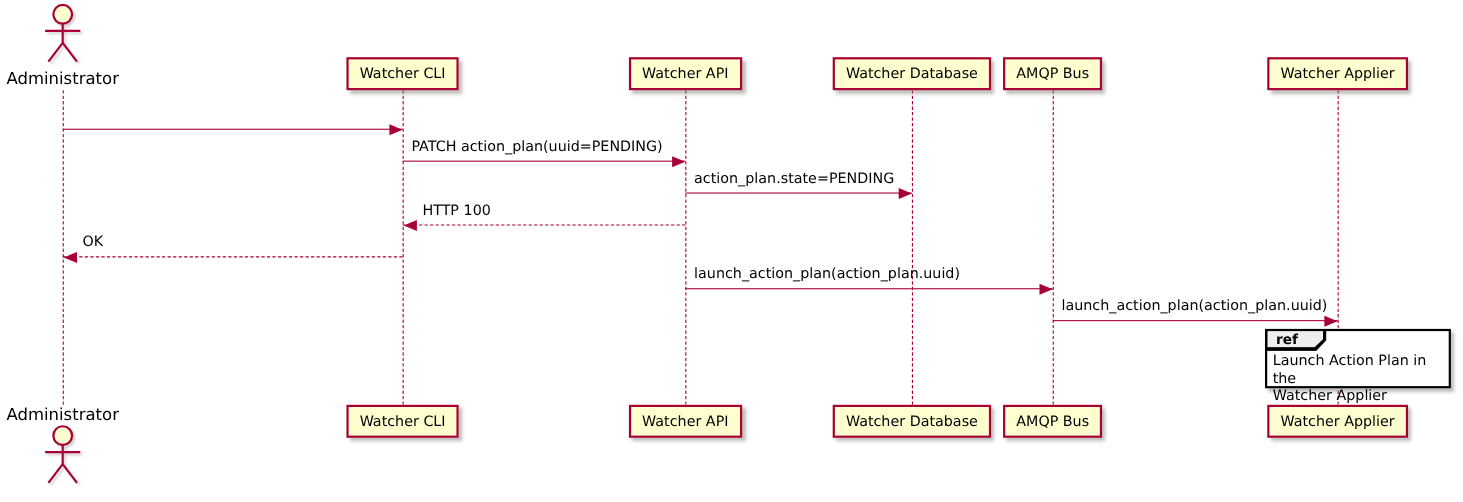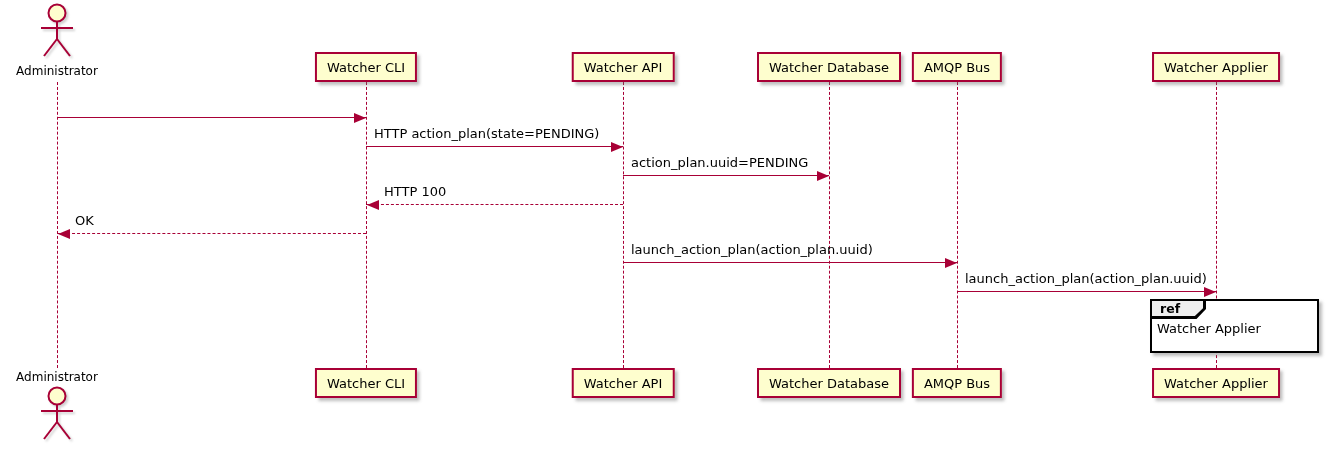--- a/index.html
+++ b/index.html
@@ -11,21 +11,21 @@
   .lifeline{position:absolute;width:0;border-left:1px dashed #A80036;z-index:1;}
   .pbox{
     position:absolute;transform:translateX(-50%);box-sizing:border-box;height:30px;
     background:#FEFECE;border:2px solid #A80036;padding:0 10px;
     font-size:13px;white-space:nowrap;display:flex;align-items:center;
     box-shadow:3px 3px 3px rgba(110,110,110,0.45);z-index:2;
   }
   .actor-figure{position:absolute;transform:translateX(-50%);z-index:2;
     filter:drop-shadow(2px 2px 1px rgba(120,120,120,0.35));}
   .actor-label{
-    position:absolute;transform:translateX(-50%);font-size:12px;
+    position:absolute;transform:translateX(-50%);font-size:15px;
     white-space:nowrap;z-index:2;line-height:16px;
   }
   .msg-line{position:absolute;height:0;border-top:1px solid #A80036;z-index:3;}
   .msg-line.dashed{border-top-style:dashed;}
   .arrowhead{position:absolute;width:0;height:0;z-index:3;
     border-top:5px solid transparent;border-bottom:5px solid transparent;}
   .arrowhead.right{border-left:12px solid #A80036;}
   .arrowhead.left{border-right:12px solid #A80036;}
   .msg-label{position:absolute;font-size:13px;line-height:16px;white-space:nowrap;z-index:3;}
   .ref-box{
@@ -45,20 +45,21 @@
 </style>
 </head>
 <body>
 
 <div class="stage" id="stage">
   <div class="ref-box" id="refBox" style="left: 1150px; top: 299px; width: 169px; height: 54px;">
     <div class="ref-tag-outer">
       <div class="ref-tag-inner">ref</div>
     </div>
     <div class="ref-text">
+      <div>Launch Action Plan in the</div>
       <div>Watcher Applier</div>
     </div>
   </div>
 <div class="lifeline" style="left: 57px; top: 82px; height: 286px;"></div>
     <div class="actor-figure" style="left: 57px; top: 3px;"><svg width="40" height="58" viewBox="0 0 40 58">
         <circle cx="20" cy="10" r="8.5" fill="#FEFECE" stroke="#A80036" stroke-width="2"></circle>
         <line x1="20" y1="18.5" x2="20" y2="36" stroke="#A80036" stroke-width="2"></line>
         <line x1="4" y1="25" x2="36" y2="25" stroke="#A80036" stroke-width="2"></line>
         <line x1="20" y1="36" x2="7" y2="53" stroke="#A80036" stroke-width="2"></line>
         <line x1="20" y1="36" x2="33" y2="53" stroke="#A80036" stroke-width="2"></line>
@@ -84,24 +85,24 @@
     <div class="lifeline" style="left: 957px; top: 82px; height: 286px;"></div>
     <div class="pbox" style="left: 957px; top: 52px;">AMQP Bus</div>
     <div class="pbox" style="left: 957px; top: 368px;">AMQP Bus</div>
     <div class="lifeline" style="left: 1216px; top: 82px; height: 286px;"></div>
     <div class="pbox" style="left: 1216px; top: 52px;">Watcher Applier</div>
     <div class="pbox" style="left: 1216px; top: 368px;">Watcher Applier</div>
     <div class="msg-line" style="left: 57px; width: 309px; top: 117px;"></div>
     <div class="arrowhead right" style="top: 113px; left: 354px;"></div>
     <div class="msg-line" style="left: 366px; width: 257px; top: 146px;"></div>
     <div class="arrowhead right" style="top: 142px; left: 611px;"></div>
-    <div class="msg-label" style="left: 374px; top: 126px;">HTTP action_plan(state=PENDING)</div>
+    <div class="msg-label" style="left: 374px; top: 126px;">PATCH action_plan(uuid=PENDING)</div>
     <div class="msg-line" style="left: 623px; width: 206px; top: 175px;"></div>
     <div class="arrowhead right" style="top: 171px; left: 817px;"></div>
-    <div class="msg-label" style="left: 631px; top: 155px;">action_plan.uuid=PENDING</div>
+    <div class="msg-label" style="left: 631px; top: 155px;">action_plan.state=PENDING</div>
     <div class="msg-line dashed" style="left: 366px; width: 257px; top: 204px;"></div>
     <div class="arrowhead left" style="top: 200px; left: 367px;"></div>
     <div class="msg-label" style="left: 384px; top: 184px;">HTTP 100</div>
     <div class="msg-line dashed" style="left: 57px; width: 309px; top: 233px;"></div>
     <div class="arrowhead left" style="top: 229px; left: 58px;"></div>
     <div class="msg-label" style="left: 75px; top: 213px;">OK</div>
     <div class="msg-line" style="left: 623px; width: 334px; top: 262px;"></div>
     <div class="arrowhead right" style="top: 258px; left: 945px;"></div>
     <div class="msg-label" style="left: 631px; top: 242px;">launch_action_plan(action_plan.uuid)</div>
     <div class="msg-line" style="left: 957px; width: 259px; top: 291px;"></div>

